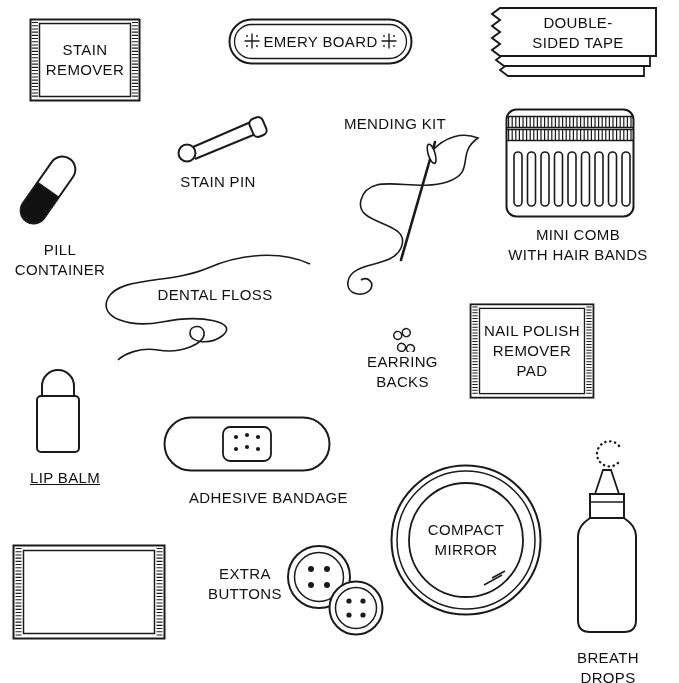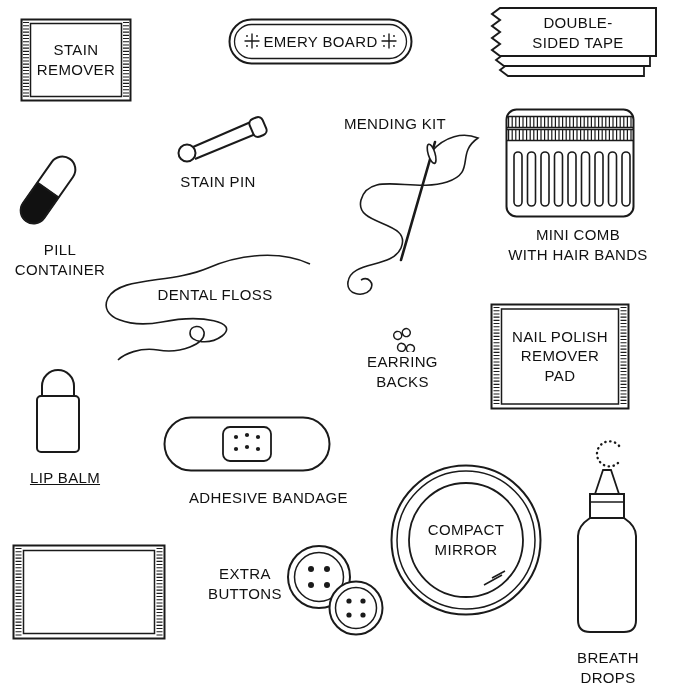--- a/index.html
+++ b/index.html
@@ -15,21 +15,21 @@
     letter-spacing:.35px;color:#111;text-align:center;white-space:pre-line;
   }
   .lbl.freestanding{background:#fff;}
   .center-v{left:0;right:0;top:50%;transform:translateY(-50%);}
 </style>
 </head>
 <body>
 
 <div class="stage">
 
-  <div class="item" style="left:20px;top:18px;width:112px;height:84px;">
+  <div class="item" style="left:29px;top:18px;width:112px;height:84px;">
     <svg viewBox="0 0 112 84">
       <rect x="1.5" y="1.5" width="109" height="81" fill="none" stroke="#1a1a1a" stroke-width="2"></rect>
       <line x1="6" y1="4" x2="6" y2="80" stroke="#1a1a1a" stroke-width="6" stroke-dasharray="1.1 2.1"></line>
       <line x1="106" y1="4" x2="106" y2="80" stroke="#1a1a1a" stroke-width="6" stroke-dasharray="1.1 2.1"></line>
       <rect x="10.5" y="5.5" width="91" height="73" fill="#fff" stroke="#1a1a1a" stroke-width="1.5"></rect>
     </svg>
     <div class="lbl center-v">STAIN
 REMOVER</div>
   </div>
 
@@ -140,21 +140,21 @@
         <g transform="translate(16,22) rotate(8)">
           <circle cx="-4.5" cy="0" r="4"></circle>
             <circle cx="4.5" cy="0" r="4"></circle>
         </g>
       </g>
     </svg>
   </div>
   <div class="lbl freestanding" style="left:355px;top:352px;width:95px;">EARRING
 BACKS</div>
 
-  <div class="item" style="left:490px;top:303px;width:140px;height:107px;">
+  <div class="item" style="left:462px;top:303px;width:140px;height:96px;">
     <svg viewBox="0 0 140 107">
       <rect x="1.5" y="1.5" width="137" height="104" fill="none" stroke="#1a1a1a" stroke-width="2"></rect>
       <line x1="6.5" y1="4" x2="6.5" y2="103" stroke="#1a1a1a" stroke-width="6" stroke-dasharray="1.1 2.1"></line>
       <line x1="133.5" y1="4" x2="133.5" y2="103" stroke="#1a1a1a" stroke-width="6" stroke-dasharray="1.1 2.1"></line>
       <rect x="11.5" y="6" width="117" height="95" fill="#fff" stroke="#1a1a1a" stroke-width="1.5"></rect>
     </svg>
     <div class="lbl center-v">NAIL POLISH
 REMOVER
 PAD</div>
   </div>

